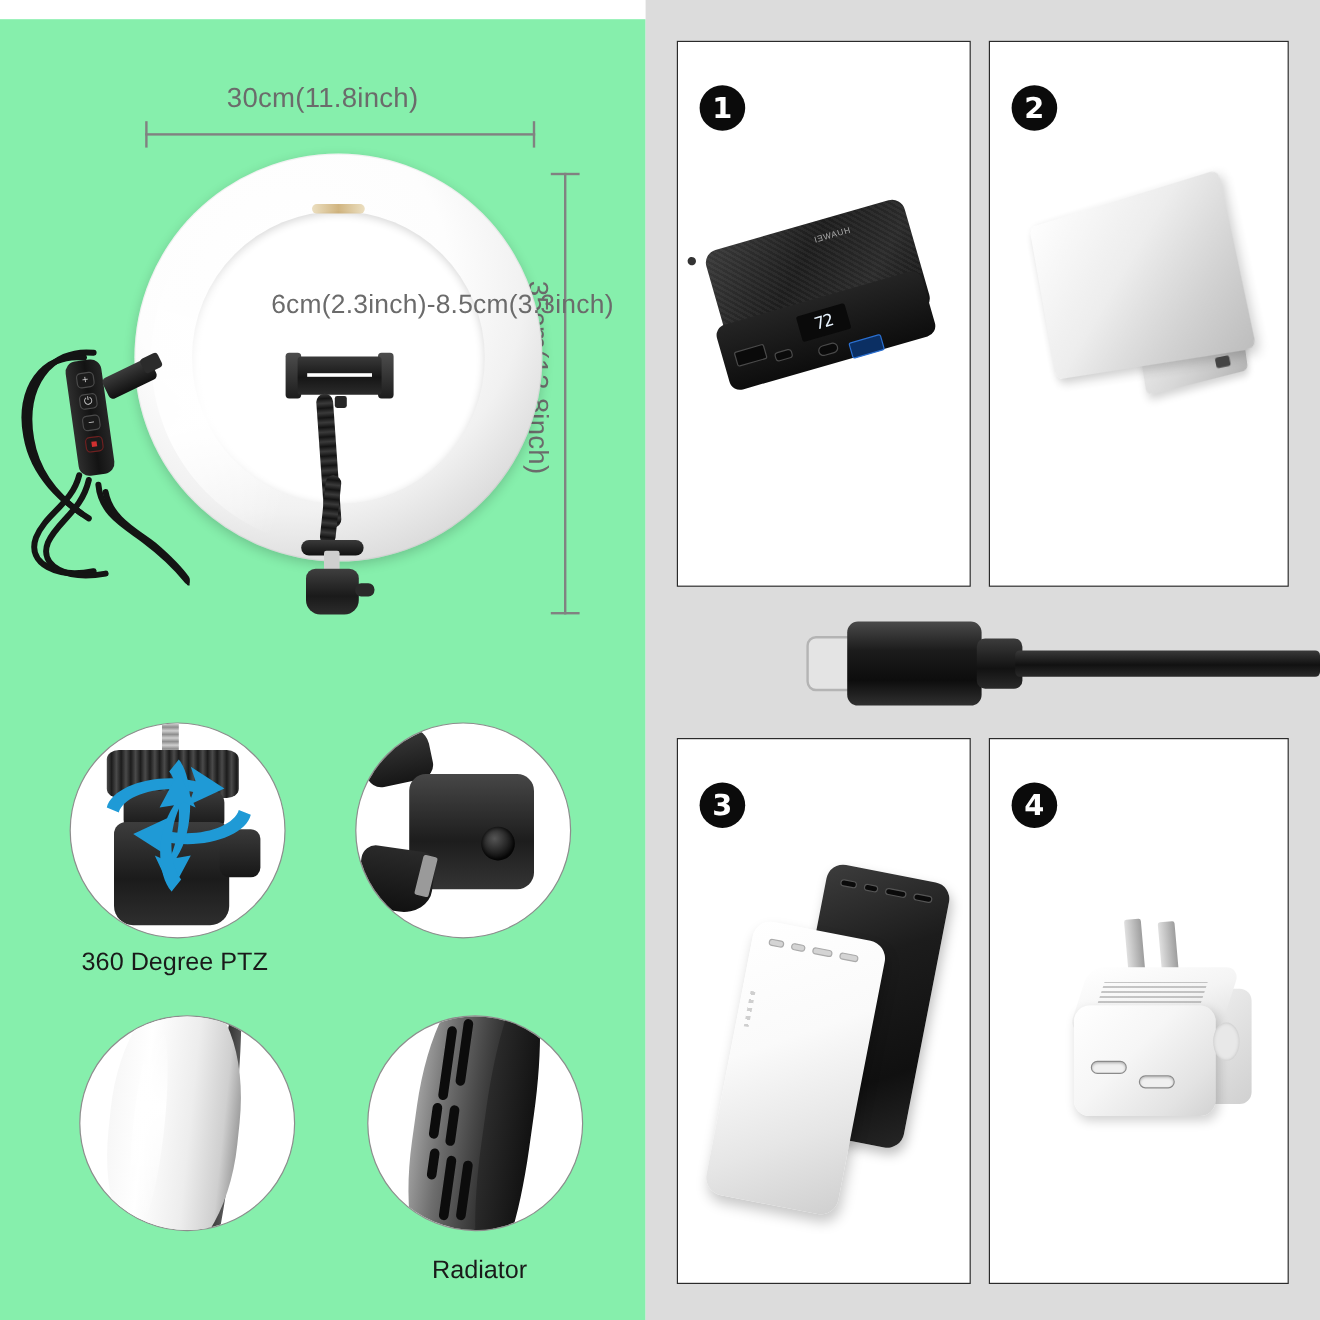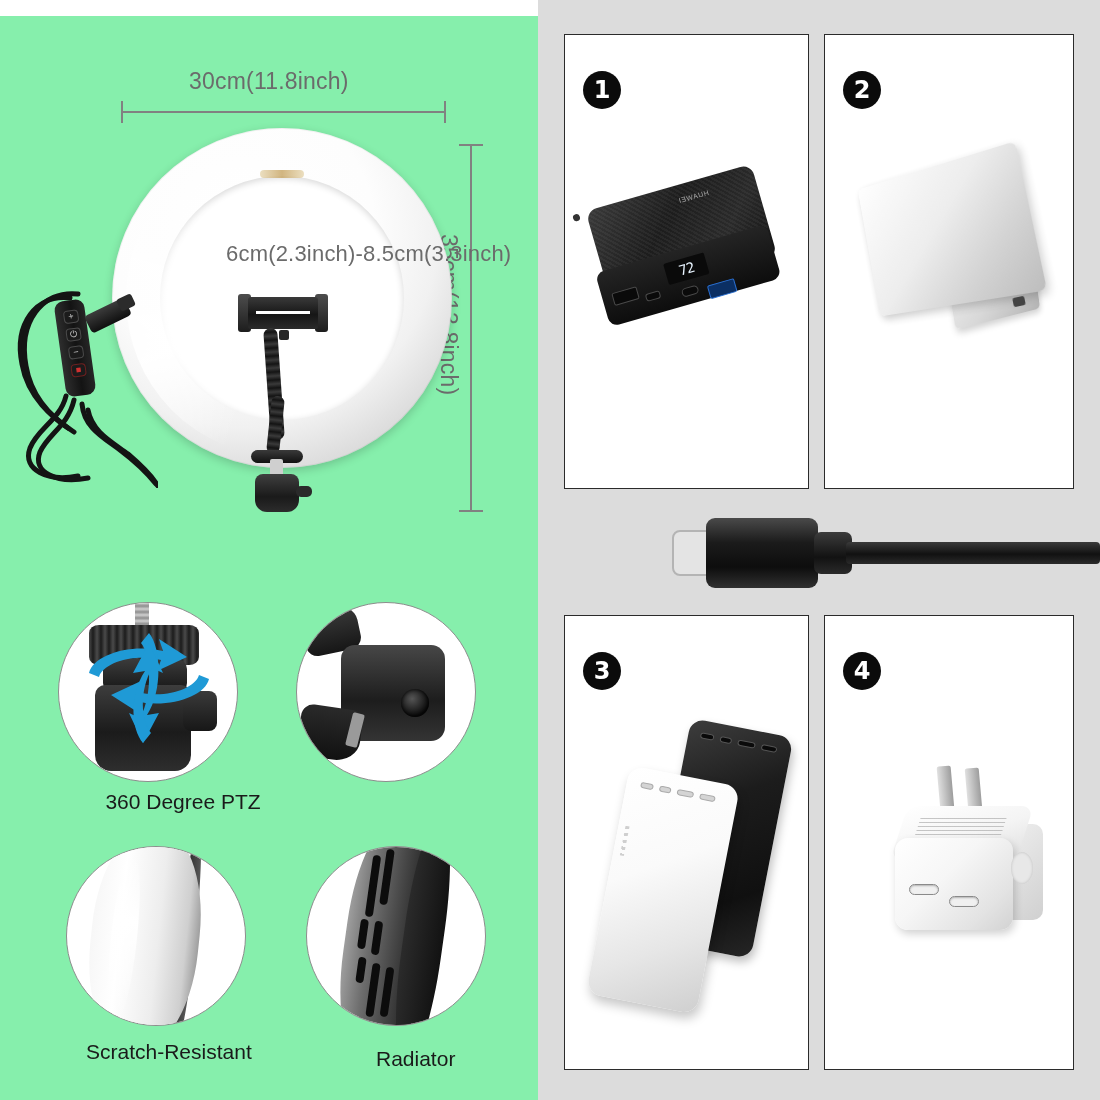--- a/index.html
+++ b/index.html
@@ -125,24 +125,24 @@
   }
   .feature-label {
     position: absolute; width: 230px; color: #1a1a1a; font-size: 21px; line-height: 1.32;
   }
 
   #feature-ptz  { left: 58px;  top: 586px; }
   #feature-screw{ left: 296px; top: 586px; }
   #feature-shell{ left: 66px;  top: 830px; }
   #feature-rad  { left: 306px; top: 830px; }
 
-  #label-ptz   { left: 68px;  top: 772px; text-align: center; }
+  #label-ptz   { left: 68px;  top: 772px; }
   #label-screw { left: 313px; top: 772px; }
   #label-shell { left: 86px;  top: 1022px; }
-  #label-rad   { left: 360px; top: 1029px; margin-left: 16px; }
+  #label-rad   { left: 360px; top: 1029px; }
 
   
   #ptz-screw { position: absolute; left: 76px; top: -6px; width: 14px; height: 34px; background: repeating-linear-gradient(180deg,#cfcfcf 0,#8e8e8e 3px,#cfcfcf 6px); }
   #ptz-knurl { position: absolute; left: 30px; top: 22px; width: 110px; height: 40px; border-radius: 10px/8px; background: repeating-linear-gradient(90deg,#4a4a4a 0,#1c1c1c 4px,#4a4a4a 8px); }
   #ptz-mid { position: absolute; left: 44px; top: 56px; width: 84px; height: 34px; border-radius: 10px; background: linear-gradient(180deg,#3b3b3b,#151515); }
   #ptz-body { position: absolute; left: 36px; top: 82px; width: 96px; height: 86px; border-radius: 10px 10px 16px 16px; background: linear-gradient(180deg,#3d3d3d 0%,#1b1b1b 55%,#2e2e2e 100%); }
   #ptz-ear { position: absolute; left: 124px; top: 88px; width: 34px; height: 40px; border-radius: 8px; background: linear-gradient(180deg,#3a3a3a,#171717); }
   #ptz-arrows { position: absolute; left: 0; top: 0; width: 180px; height: 180px; }
 
   
@@ -413,21 +413,20 @@
     </div>
 
     <div class="feature-cell" id="feature-shell">
       <div class="feature-circle">
         <div id="shell-edge"></div>
         <div id="shell-band"></div>
         <div id="shell-gloss"></div>
       </div>
     </div>
     <div class="feature-label" id="label-shell">
-      <div>Scratch-Resistant</div>
     </div>
 
     <div class="feature-cell" id="feature-rad">
       <div class="feature-circle">
         <div id="rad-band"></div>
         <div id="rad-dark"></div>
         <div class="rad-slot" style="left:62px; top:8px;  height:62px;"></div>
         <div class="rad-slot" style="left:76px; top:2px;  height:56px;"></div>
         <div class="rad-slot" style="left:52px; top:72px; height:30px;"></div>
         <div class="rad-slot" style="left:66px; top:74px; height:34px;"></div>

